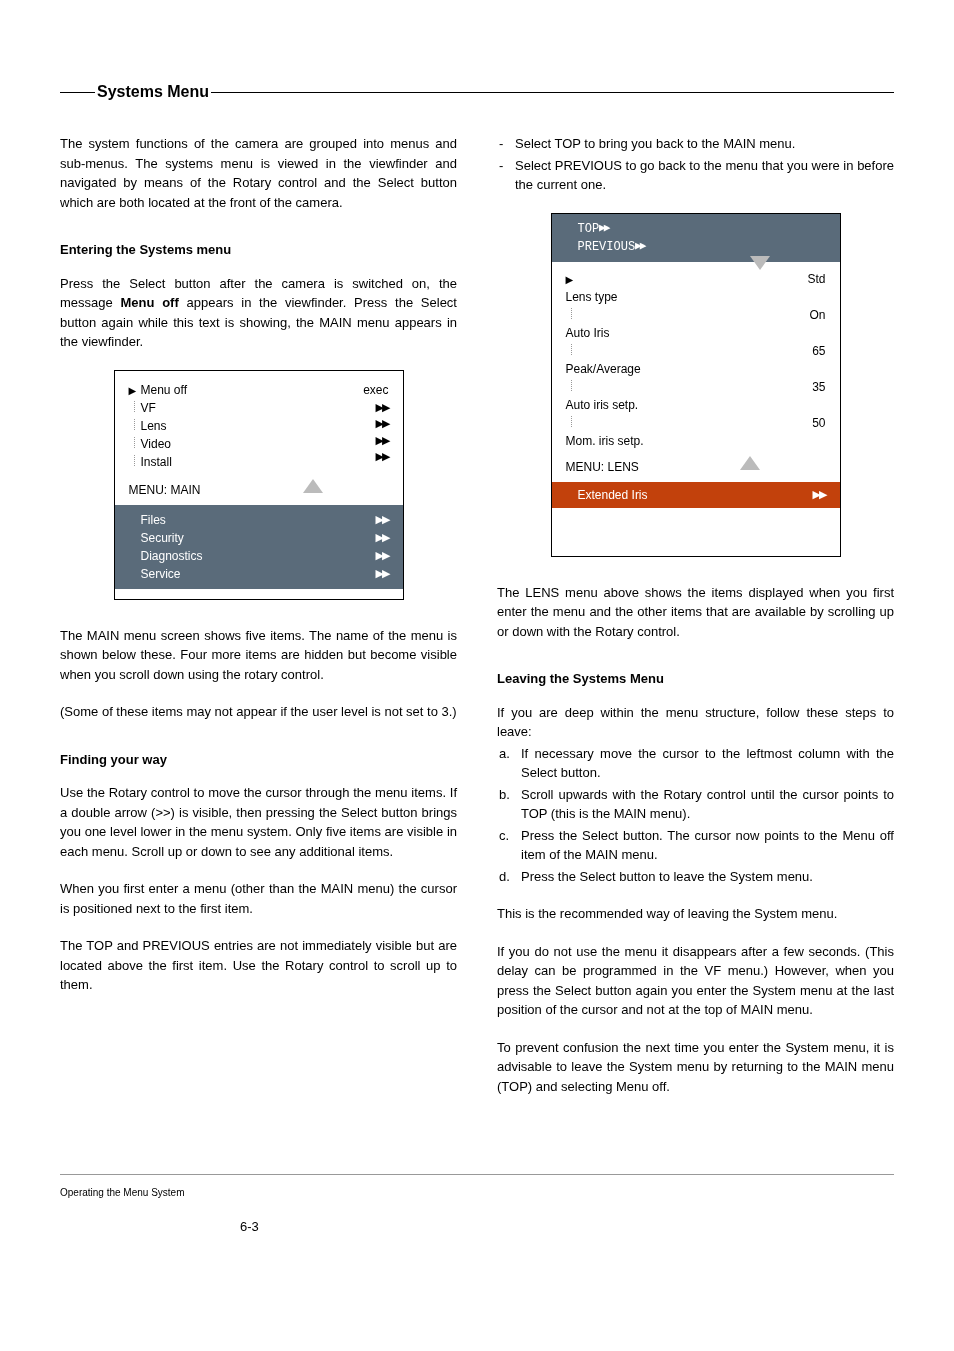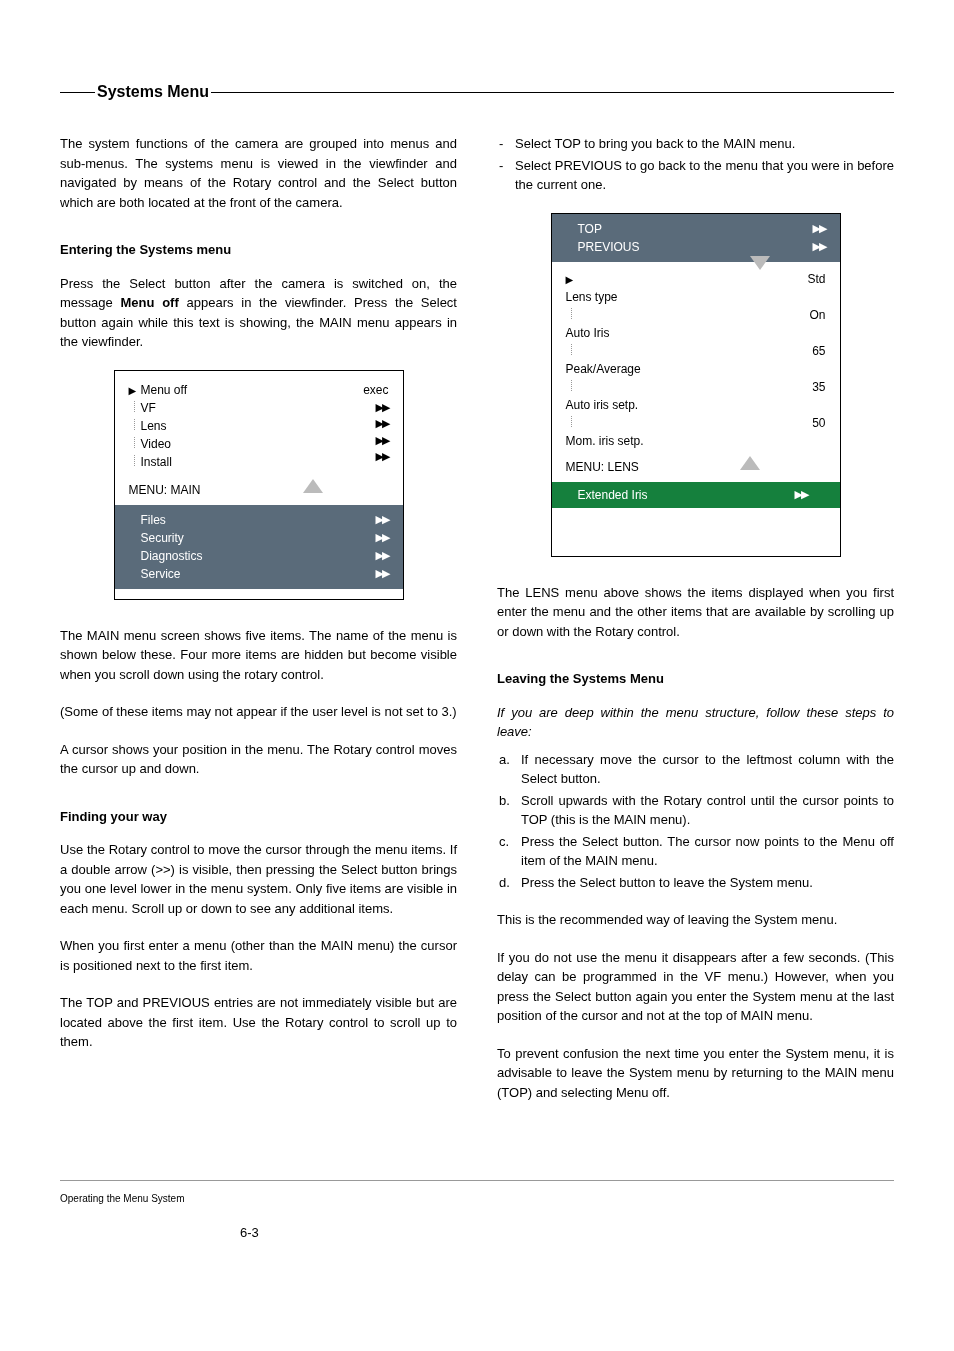--- a/index.html
+++ b/index.html
@@ -156,21 +156,22 @@
       font-size: 13px;
       margin-top: 32px;
     }
     .top-prev {
       background: #5a6b7a;
       color: #fff;
       padding: 6px 14px 6px 26px;
     }
     .top-prev-row {
       display: flex;
-      justify-content: space-between;
+      justify-content: flex-start;
+      font-family: Liberation Mono, monospace;
     }
     .lens-block {
       padding: 8px 14px 4px 14px;
       position: relative;
     }
     .arrow-down {
       width: 0;
       height: 0;
       border-left: 10px solid transparent;
       border-right: 10px solid transparent;
@@ -185,23 +186,23 @@
     }
     .lens-left {
       display: flex;
       flex-direction: column;
     }
     .lens-value {
       min-width: 30px;
       text-align: right;
     }
     .ext-iris {
-      background: #15803d;
+      background: #c2410c;
       color: #fff;
-      padding: 4px 32px 4px 26px;
+      padding: 4px 14px 4px 26px;
       display: flex;
       justify-content: space-between;
     }
     .dotted-vert {
       display: inline-block;
       border-left: 1px dotted #999;
       height: 11px;
       margin-left: 5px;
       margin-right: 0;
     }
@@ -280,21 +281,20 @@
         <div class="menu-lower-row">
             <span>Service</span>
             <span class="arrows">▶▶</span>
           </div>
       </div>
       <div style="height:10px"></div>
     </div>
 
     <p class="para">The MAIN menu screen shows five items. The name of the menu is shown below these. Four more items are hidden but become visible when you scroll down using the rotary control.</p>
     <p class="para">(Some of these items may not appear if the user level is not set to 3.)</p>
-    <p class="para">A cursor shows your position in the menu. The Rotary control moves the cursor up and down.</p>
 
     <div class="heading2">Finding your way</div>
 
     <p class="para">Use the Rotary control to move the cursor through the menu items. If a double arrow (&gt;&gt;) is visible, then pressing the Select button brings you one level lower in the menu system. Only five items are visible in each menu. Scroll up or down to see any additional items.</p>
     <p class="para">When you first enter a menu (other than the MAIN menu) the cursor is positioned next to the first item.</p>
     <p class="para"> The TOP and PREVIOUS entries are not immediately visible but are located above the first item. Use the Rotary control to scroll up to them.</p>
   </div>
 
   <div class="col">
     <div class="list dash-list">
@@ -365,21 +365,21 @@
         <span>Extended Iris</span>
         <span class="arrows">▶▶</span>
       </div>
       <div class="menu-lower-empty"></div>
     </div>
 
     <p class="para">The LENS menu above shows the items displayed when you first enter the menu and the other items that are available by scrolling up or down with the Rotary control.</p>
 
     <div class="heading2">Leaving the Systems Menu</div>
 
-    <p style="text-align:justify; margin-bottom:8px;font-style:italic;">If you are deep within the menu structure, follow these steps to leave:</p>
+    <p style="text-align:justify; margin-bottom:2px;">If you are deep within the menu structure, follow these steps to leave:</p>
 
     <div class="list">
       <div class="list-item">
         <div class="list-marker">a.</div>
         <div class="list-text">If necessary move the cursor to the leftmost column with the Select button.</div>
       </div>
       <div class="list-item">
         <div class="list-marker">b.</div>
         <div class="list-text">Scroll upwards with the Rotary control until the cursor points to TOP (this is the MAIN menu).</div>
       </div>

